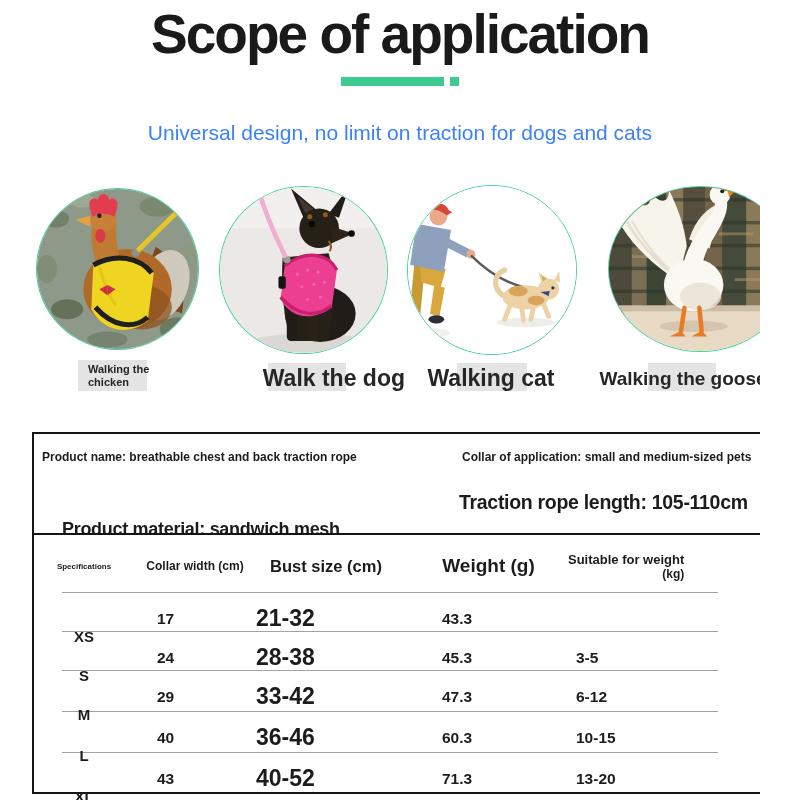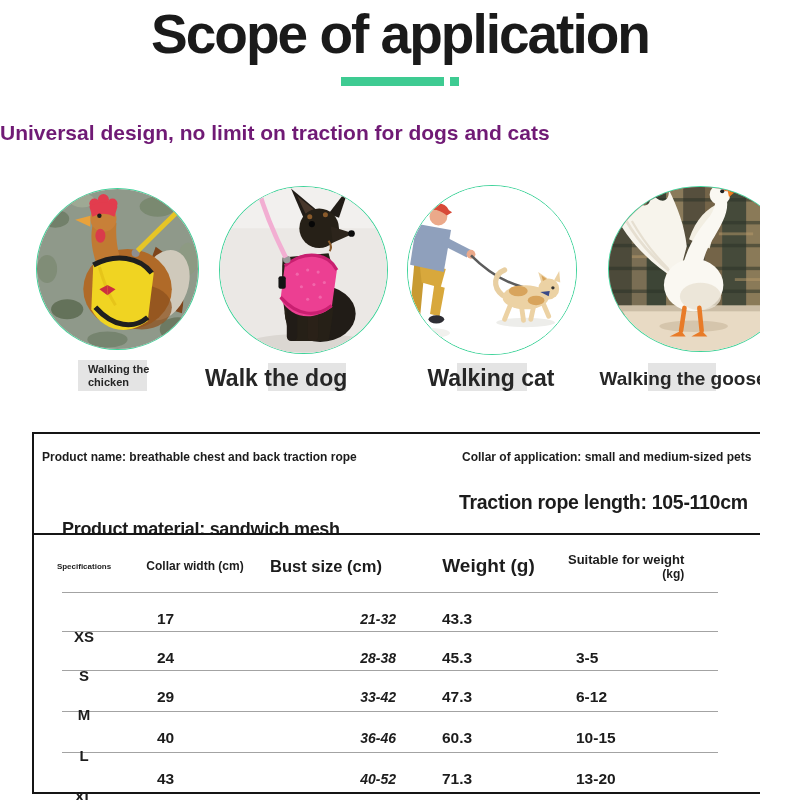--- a/index.html
+++ b/index.html
@@ -7,42 +7,42 @@
   body { font-family:"Liberation Sans","DejaVu Sans",sans-serif; color:#1c1c1c; }
   .page { position:relative; width:760px; height:800px; background:#fff; overflow:hidden; }
 
   
   .title { position:absolute; top:2px; left:0; width:800px; text-align:center;
            font-size:55px; font-weight:800; letter-spacing:-2px; color:#1a1a1a; }
   .accent { position:absolute; top:77px; left:0; width:800px;
             display:flex; justify-content:center; align-items:center; gap:6px; }
   .accent-bar { width:103px; height:9px; background:#3ecb92; }
   .accent-dot { width:9px; height:9px; background:#3ecb92; }
-  .subtitle { position:absolute; top:121px; left:0; width:800px; 
-              font-size:21px; font-weight:700; color:#701a75; }
+  .subtitle { position:absolute; top:121px; left:0; width:800px; text-align:center;
+              font-size:21px; font-weight:400; color:#3b82f6; }
 
   
   .circle { position:absolute; border:1.5px solid #3fd39a; border-radius:50%;
             overflow:hidden; background:#fff; }
   .circle svg { display:block; width:100%; height:100%; }
   .c1 { left:36px;  top:188px; width:163px; height:162px; }
   .c2 { left:219px; top:186px; width:169px; height:168px; }
   .c3 { left:407px; top:185px; width:170px; height:170px; }
   .c4 { left:608px; top:186px; width:185px; height:166px; }
 
   .chip { position:absolute; background:#e4e4e4; }
   .chip1 { left:78px;  top:360px; width:69px; height:31px; }
   .chip2 { left:268px; top:363px; width:78px; height:28px; }
   .chip3 { left:457px; top:363px; width:70px; height:28px; }
   .chip4 { left:648px; top:363px; width:68px; height:28px; }
 
   .cap { position:absolute; color:#262626; }
   .cap1 { left:88px; top:363px; width:68px; font-size:11px; line-height:13px;
           font-weight:700; text-align:left; }
-  .cap2 { left:205px; top:365px; width:200px; font-size:23px; font-weight:800; text-align:left; }
+  .cap2 { left:205px; top:365px; width:200px; font-size:23px; font-weight:800; text-align:right; }
   .cap3 { left:391px; top:365px; width:200px; font-size:23px; font-weight:800; text-align:center; }
   .cap4 { left:583px; top:368px; width:200px; font-size:19px; font-weight:800; text-align:center; }
 
   
   .spec-box { position:absolute; left:32px; top:432px; width:734px; height:362px;
               border:2px solid #151515; }
   .pi  { position:absolute; font-size:12px; font-weight:700; white-space:nowrap; }
   .pi-name  { left:8px;   top:16px; }
   .pi-scope { left:428px; top:16px; }
   .pi2 { position:absolute; font-weight:700; white-space:nowrap; letter-spacing:-0.3px; }
@@ -67,21 +67,21 @@
   .th-collar { font-size:12px; font-weight:700; text-align:center; }
   .th-bust   { font-size:16.5px; font-weight:700; text-align:center; }
   .th-weight { font-size:19px; font-weight:700; text-align:center; padding-left:32px; }
   .th-suit   { font-size:13px; font-weight:700; padding-left:19px; }
   .suit-blk  { display:inline-block; }
   .suit-blk .s1 { display:block; }
   .suit-blk .s2 { display:block; text-align:right; font-size:12px; }
 
   .v-size   { font-size:15px;   font-weight:700; text-align:center;margin-top:36px; }
   .v-collar { font-size:15.5px; font-weight:600; padding-left:23px; }
-  .v-bust   { font-size:14px;   font-weight:700; text-align:right;font-style:italic; }
+  .v-bust   { font-size:23px;   font-weight:700; text-align:left; }
   .v-weight { font-size:15.5px; font-weight:600; padding-left:46px; }
   .v-suit   { font-size:15.5px; font-weight:600; padding-left:27px; }
   .v-suit-big { font-size:23px; font-weight:800; padding-left:22px; letter-spacing:-0.3px; }
 </style>
 </head>
 <body>
 
 <div class="page">
 
   <h1 class="title">Scope of application</h1>

